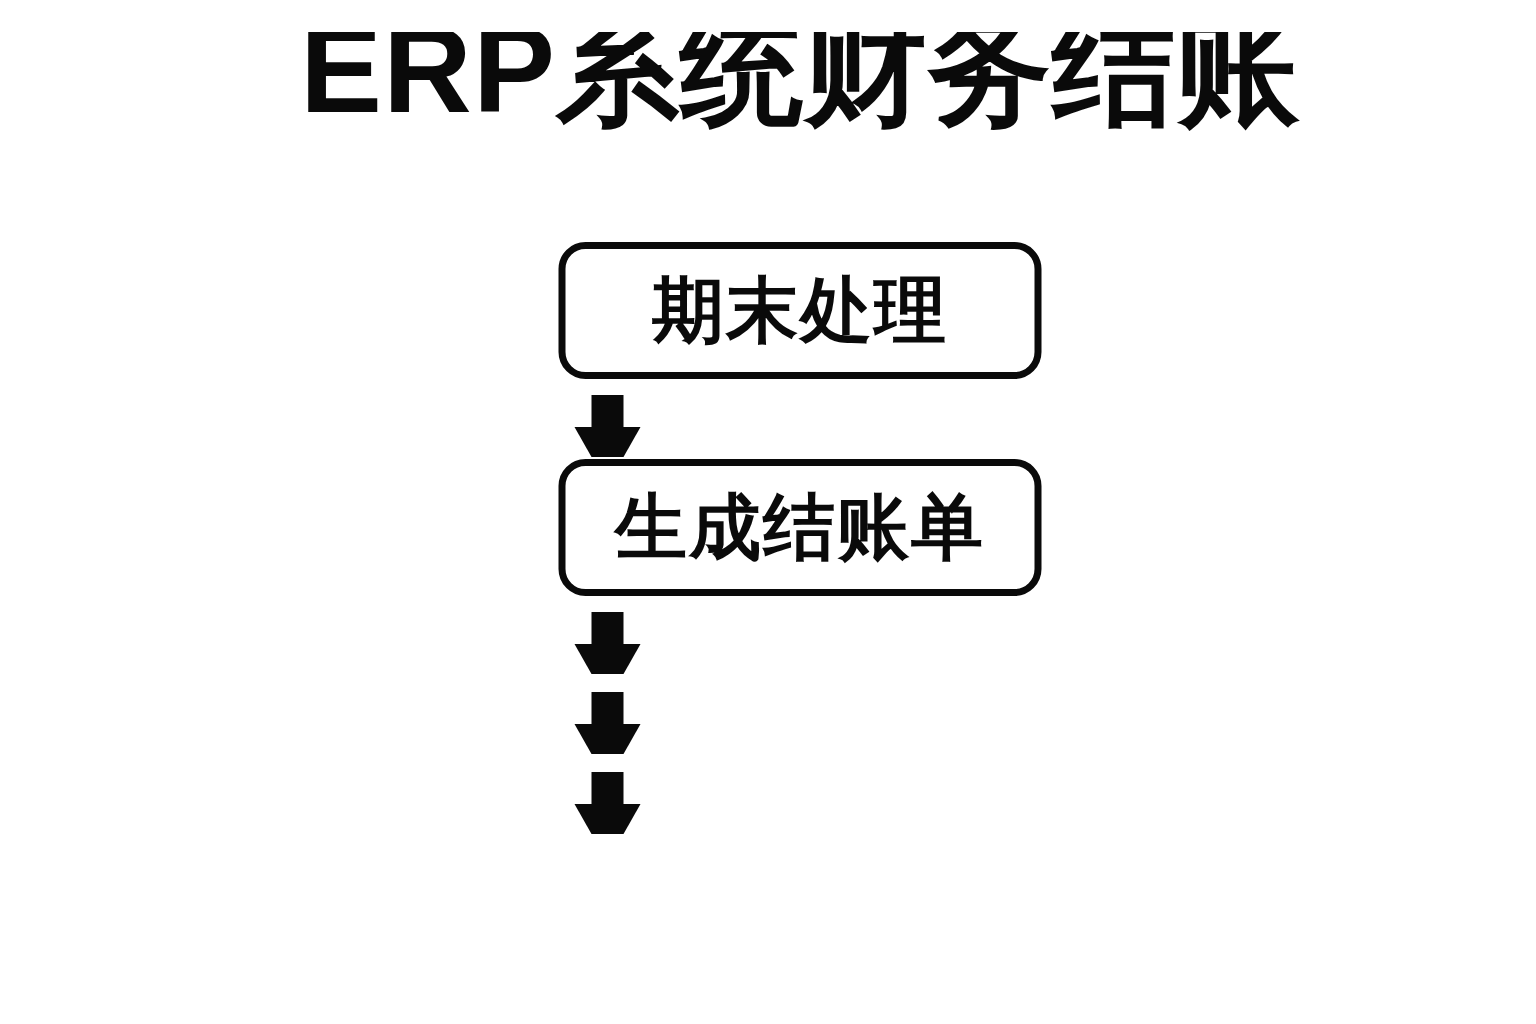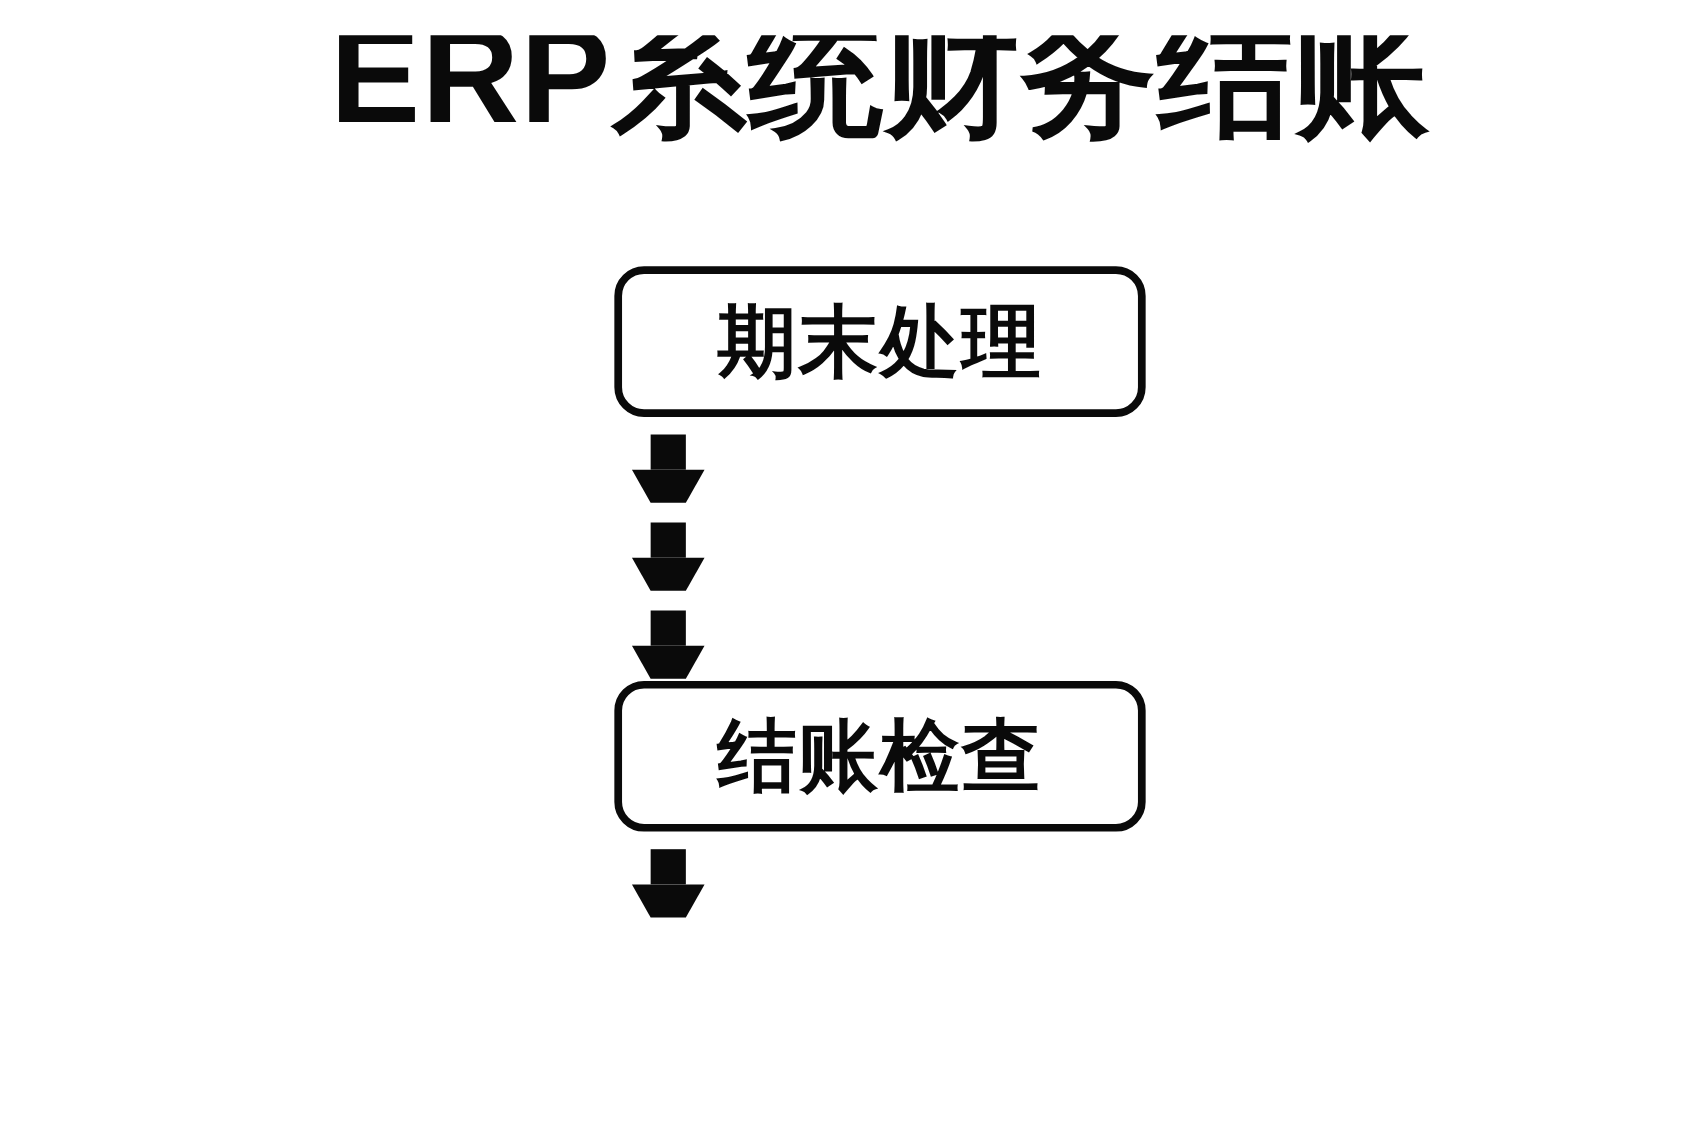--- a/index.html
+++ b/index.html
@@ -86,35 +86,35 @@
 
     <div class="node">
       <span>期末处理</span>
     </div>
 
     <div class="connector">
       <div class="line"></div>
       <div class="head"></div>
     </div>
 
+    <div class="node">
+      <span>生成结账单</span>
+    </div>
 
     <div class="connector">
       <div class="line"></div>
       <div class="head"></div>
     </div>
 
 
     <div class="connector">
       <div class="line"></div>
       <div class="head"></div>
     </div>
 
-    <div class="node">
-      <span>结账检查</span>
-    </div>
 
     <div class="connector">
       <div class="line"></div>
       <div class="head"></div>
     </div>
 
   </div>
 </div>
 
 </body></html>

